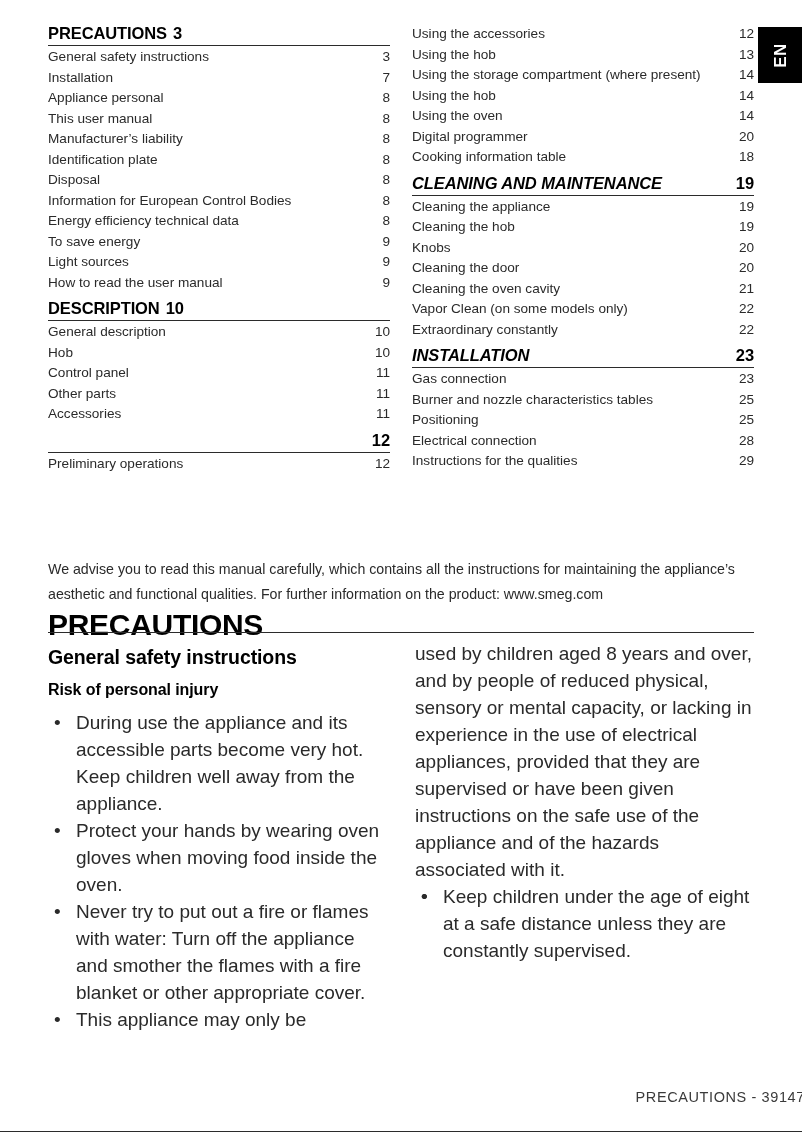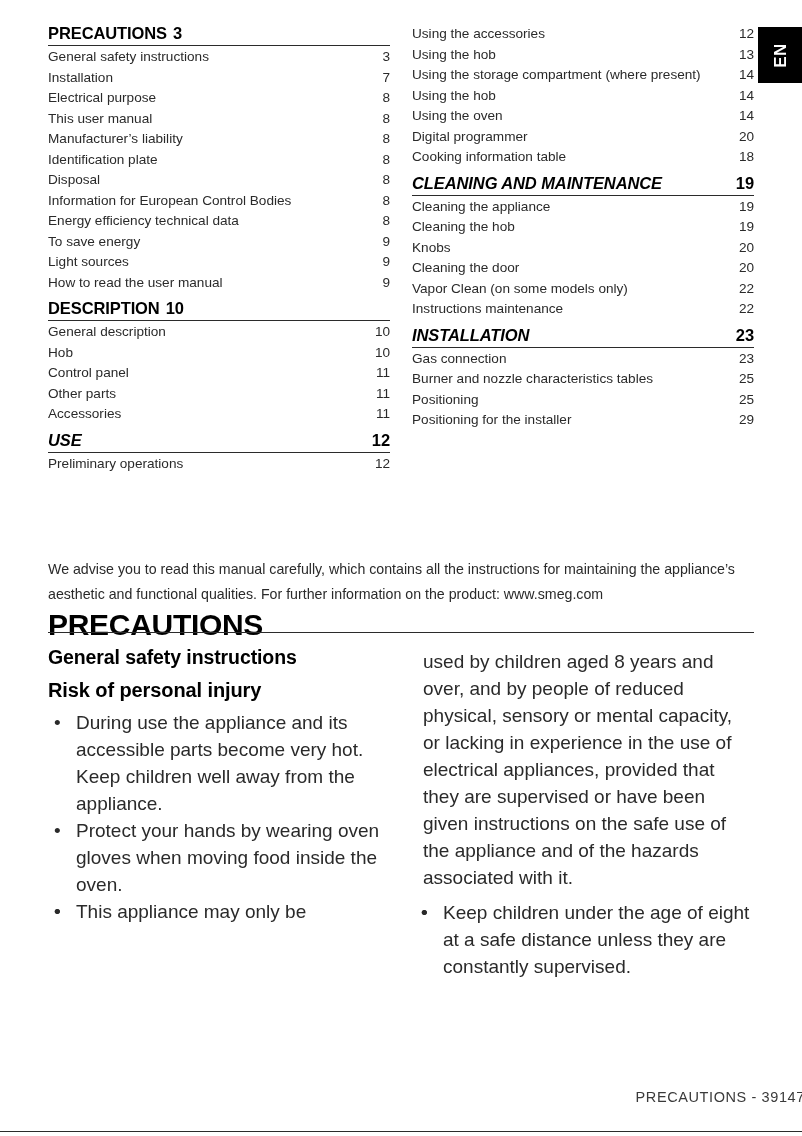--- a/index.html
+++ b/index.html
@@ -149,21 +149,21 @@
 
   .h2 {
     font-size: 19.5px;
     font-weight: 700;
     color: #000;
     line-height: 28px;
     margin: 3px 0 6px 0;
     letter-spacing: -0.1px;
   }
   .h3 {
-    font-size: 20px;
+    font-size: 16px;
     font-weight: 700;
     color: #000;
     line-height: 26px;
     margin: 0 0 6px 0;
     letter-spacing: -0.1px;
   }
 
   ul.bullets {
     list-style: none;
     margin: 0;
@@ -182,21 +182,21 @@
     left: 6px;
     top: 0;
     font-size: 19px;
     line-height: 27px;
     color: #2a2a2a;
   }
   .rcol-lead {
     font-size: 19px;
     line-height: 27px;
     color: #2a2a2a;
-    margin: 8px;
+    margin: 0;
     padding-left: 0;
   }
 
   
   .footer {
     position: absolute;
     left: 48px;
     top: 1089px;
     width: 754px;
     text-align: right;
@@ -236,21 +236,21 @@
         </div>
         <div class="toc-row">
           <span class="row-title">General safety instructions</span>
           <span class="row-page">3</span>
         </div>
         <div class="toc-row">
           <span class="row-title">Installation</span>
           <span class="row-page">7</span>
         </div>
         <div class="toc-row">
-          <span class="row-title">Electrical purpose</span>
+          <span class="row-title">Appliance personal</span>
           <span class="row-page">8</span>
         </div>
         <div class="toc-row">
           <span class="row-title">This user manual</span>
           <span class="row-page">8</span>
         </div>
         <div class="toc-row">
           <span class="row-title">Manufacturer’s liability</span>
           <span class="row-page">8</span>
         </div>
@@ -302,21 +302,20 @@
         <div class="toc-row">
           <span class="row-title">Other parts</span>
           <span class="row-page">11</span>
         </div>
         <div class="toc-row">
           <span class="row-title">Accessories</span>
           <span class="row-page">11</span>
         </div>
         <div class="toc-gap"></div>
         <div class="toc-sec-head right-num">
-          <span class="sec-title">USE</span>
           <span class="sec-page">12</span>
         </div>
         <div class="toc-row">
           <span class="row-title">Preliminary operations</span>
           <span class="row-page">12</span>
         </div>
       </div>
     <div class="toc-col" id="toc-right">
         <div class="toc-row">
           <span class="row-title">Using the accessories</span>
@@ -361,64 +360,72 @@
         </div>
         <div class="toc-row">
           <span class="row-title">Knobs</span>
           <span class="row-page">20</span>
         </div>
         <div class="toc-row">
           <span class="row-title">Cleaning the door</span>
           <span class="row-page">20</span>
         </div>
         <div class="toc-row">
+          <span class="row-title">Cleaning the oven cavity</span>
+          <span class="row-page">21</span>
+        </div>
+        <div class="toc-row">
           <span class="row-title">Vapor Clean (on some models only)</span>
           <span class="row-page">22</span>
         </div>
         <div class="toc-row">
-          <span class="row-title">Instructions maintenance</span>
+          <span class="row-title">Extraordinary constantly</span>
           <span class="row-page">22</span>
         </div>
         <div class="toc-gap"></div>
         <div class="toc-sec-head right-num">
           <span class="sec-title">INSTALLATION</span>
           <span class="sec-page">23</span>
         </div>
         <div class="toc-row">
           <span class="row-title">Gas connection</span>
           <span class="row-page">23</span>
         </div>
         <div class="toc-row">
           <span class="row-title">Burner and nozzle characteristics tables</span>
           <span class="row-page">25</span>
         </div>
         <div class="toc-row">
           <span class="row-title">Positioning</span>
           <span class="row-page">25</span>
         </div>
         <div class="toc-row">
-          <span class="row-title">Positioning for the installer</span>
+          <span class="row-title">Electrical connection</span>
+          <span class="row-page">28</span>
+        </div>
+        <div class="toc-row">
+          <span class="row-title">Instructions for the qualities</span>
           <span class="row-page">29</span>
         </div>
       </div>
   </div>
 
   <p class="advisory">We advise you to read this manual carefully, which contains all the instructions for maintaining the appliance’s aesthetic and functional qualities. For further information on the product: www.smeg.com</p>
 
   <h1 class="main-title">PRECAUTIONS</h1>
   <div class="title-rule"></div>
 
   <div class="body-cols">
     <div class="body-col">
       <h2 class="h2">General safety instructions</h2>
       <h3 class="h3">Risk of personal injury</h3>
       <ul class="bullets" id="left-bullets">
           <li><span class="dot">•</span><span>During use the appliance and its accessible parts become very hot. Keep children well away from the appliance.</span></li>
           <li><span class="dot">•</span><span>Protect your hands by wearing oven gloves when moving food inside the oven.</span></li>
-          <li><span class="dot">•</span></li>
+          <li><span class="dot">•</span><span>Never try to put out a fire or flames with water: Turn off the appliance and smother the flames with a fire blanket or other appropriate cover.</span></li>
           <li><span class="dot">•</span><span>This appliance may only be</span></li>
         </ul>
     </div>
     <div class="body-col">
       <p class="rcol-lead">used by children aged 8 years and over, and by people of reduced physical, sensory or mental capacity, or lacking in experience in the use of electrical appliances, provided that they are supervised or have been given instructions on the safe use of the appliance and of the hazards associated with it.</p>
       <ul class="bullets" id="right-bullets">
           <li><span class="dot">•</span></li>
           <li><span class="dot">•</span><span>Keep children under the age of eight at a safe distance unless they are constantly supervised.</span></li>
         </ul>
     </div>

